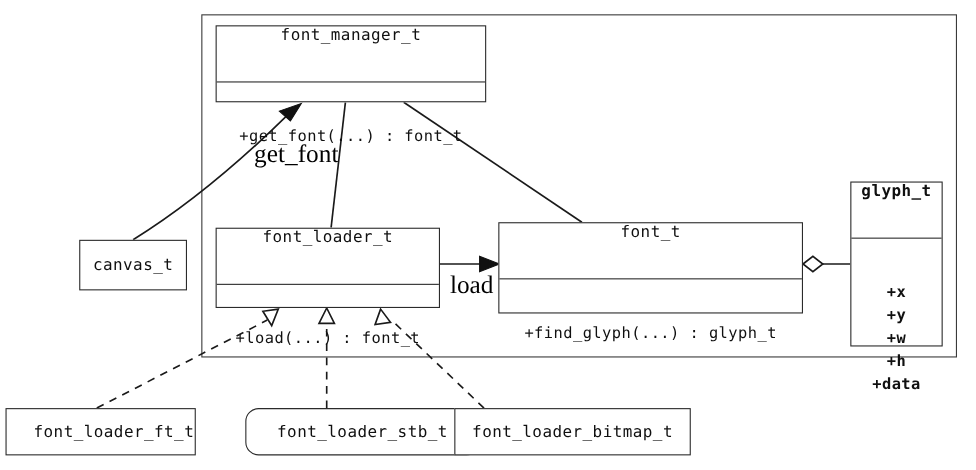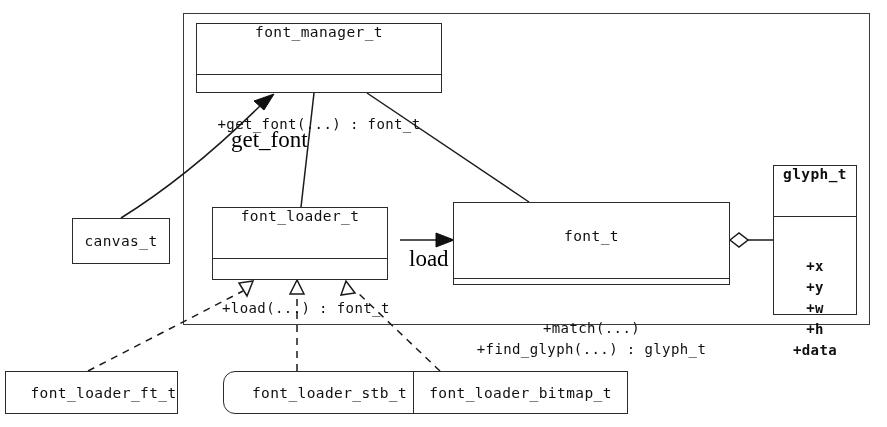--- a/index.html
+++ b/index.html
@@ -121,32 +121,31 @@
   </svg>
 
   <div id="nodes">
       <div class="cls" style="left: 196px; top: 23px; width: 246px; height: 70px;">
         <div class="title" style="height: 35px;">font_manager_t</div>
         <div class="divider"></div>
         <div class="members">
           <div class="member">+get_font(...) : font_t</div>
         </div>
       </div>
-      <div class="cls" style="left: 196px; top: 207px; width: 176px; height: 73px; margin-left: 16px;">
+      <div class="cls" style="left: 196px; top: 207px; width: 204px; height: 73px;">
         <div class="title" style="height: 37px;">font_loader_t</div>
         <div class="divider"></div>
         <div class="members">
           <div class="member">+load(...) : font_t</div>
         </div>
       </div>
       <div class="cls" style="left: 453px; top: 202px; width: 277px; height: 83px;">
-        <div class="title" style="height: 30px; margin-top: 25px;">font_t</div>
+        <div class="title" style="height: 30px;">font_t</div>
         <div class="divider"></div>
         <div class="members">
-          <div class="member">+match(...)</div>
           <div class="member">+find_glyph(...) : glyph_t</div>
         </div>
       </div>
       <div class="cls" style="left: 773px; top: 165px; width: 84px; height: 150px; font-weight: bold;">
         <div class="title" style="height: 31px;">glyph_t</div>
         <div class="divider"></div>
         <div class="members">
           <div class="member">+x</div>
           <div class="member">+y</div>
           <div class="member">+w</div>

